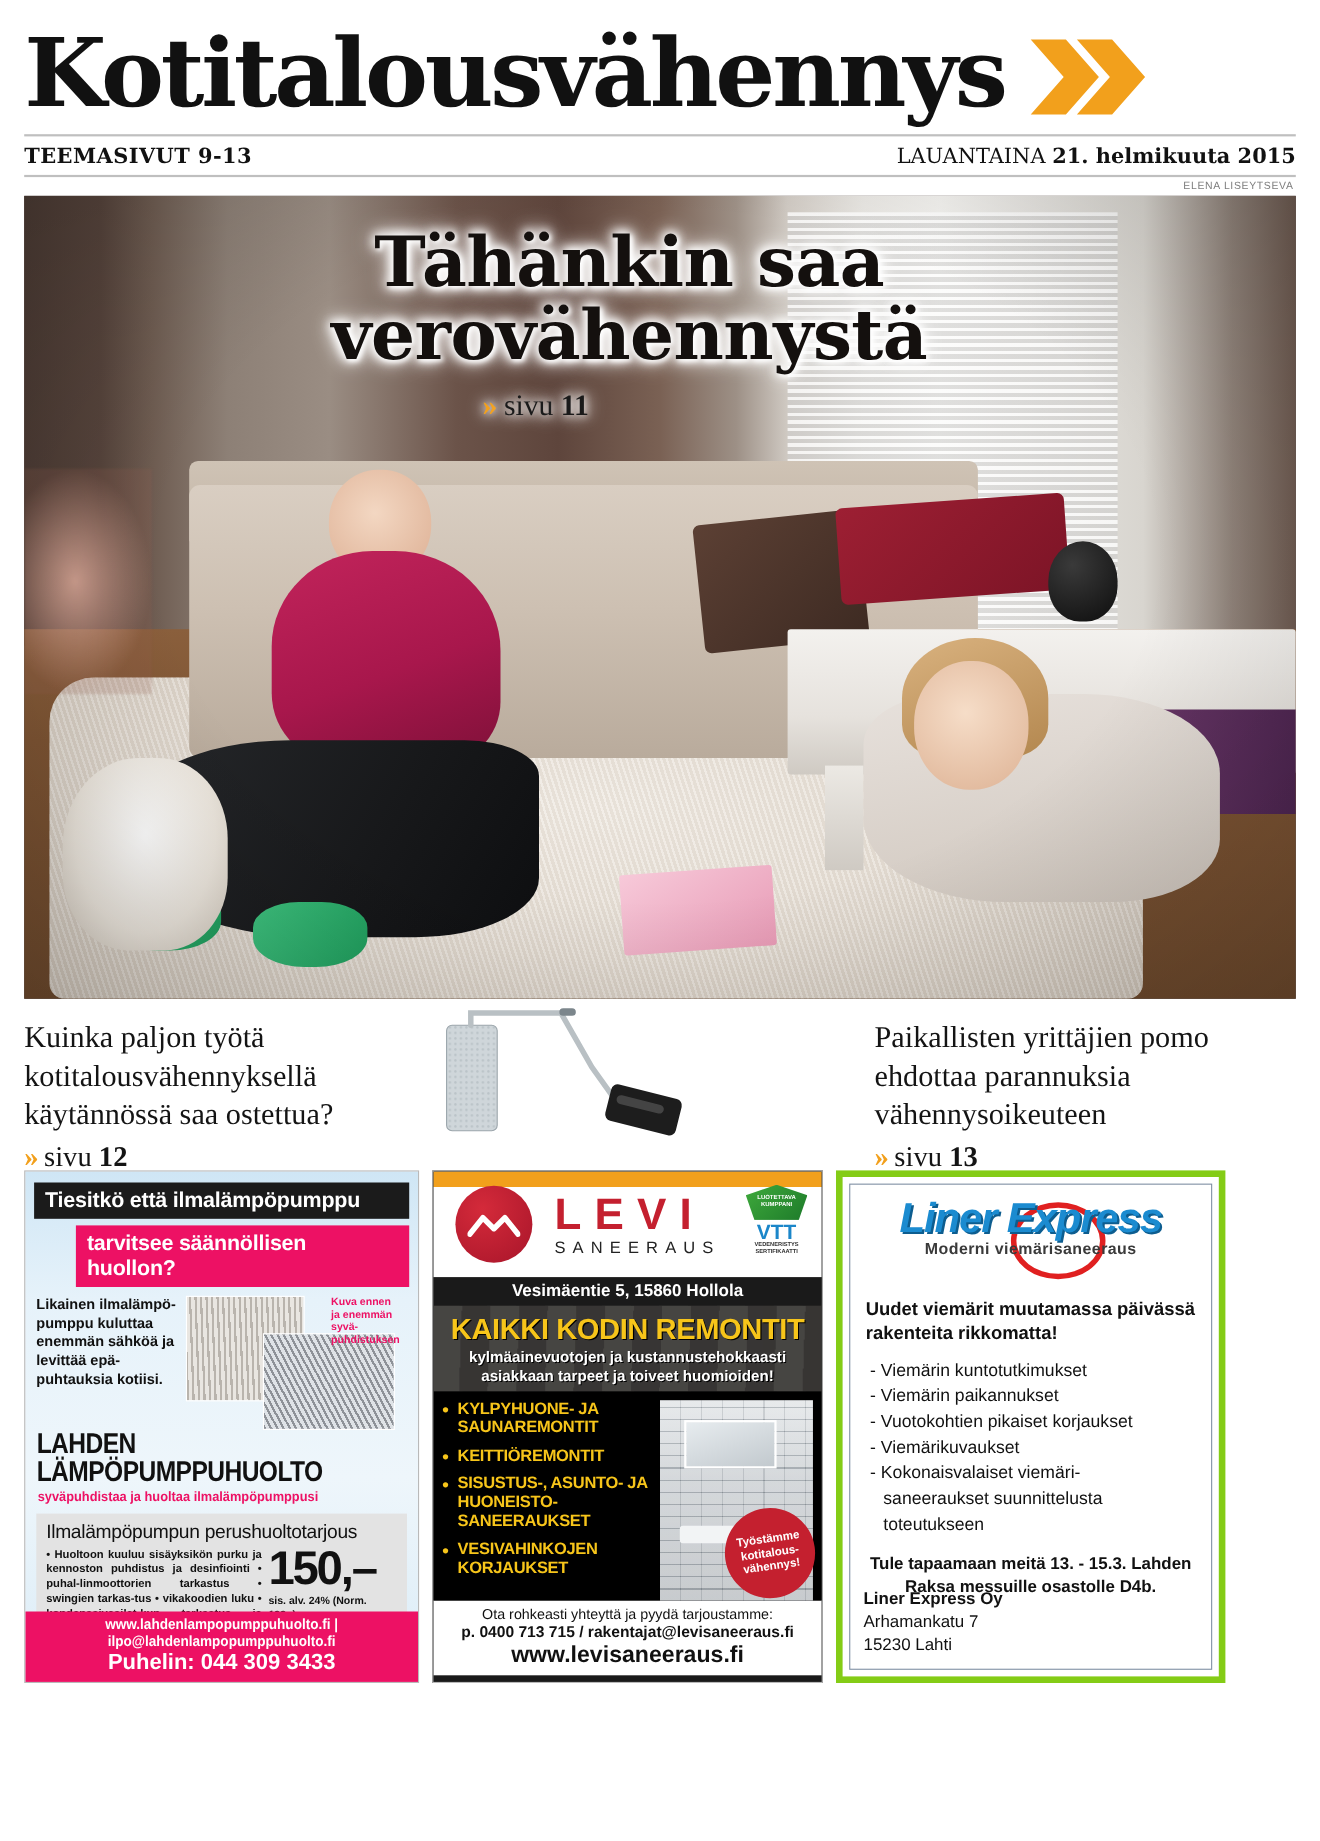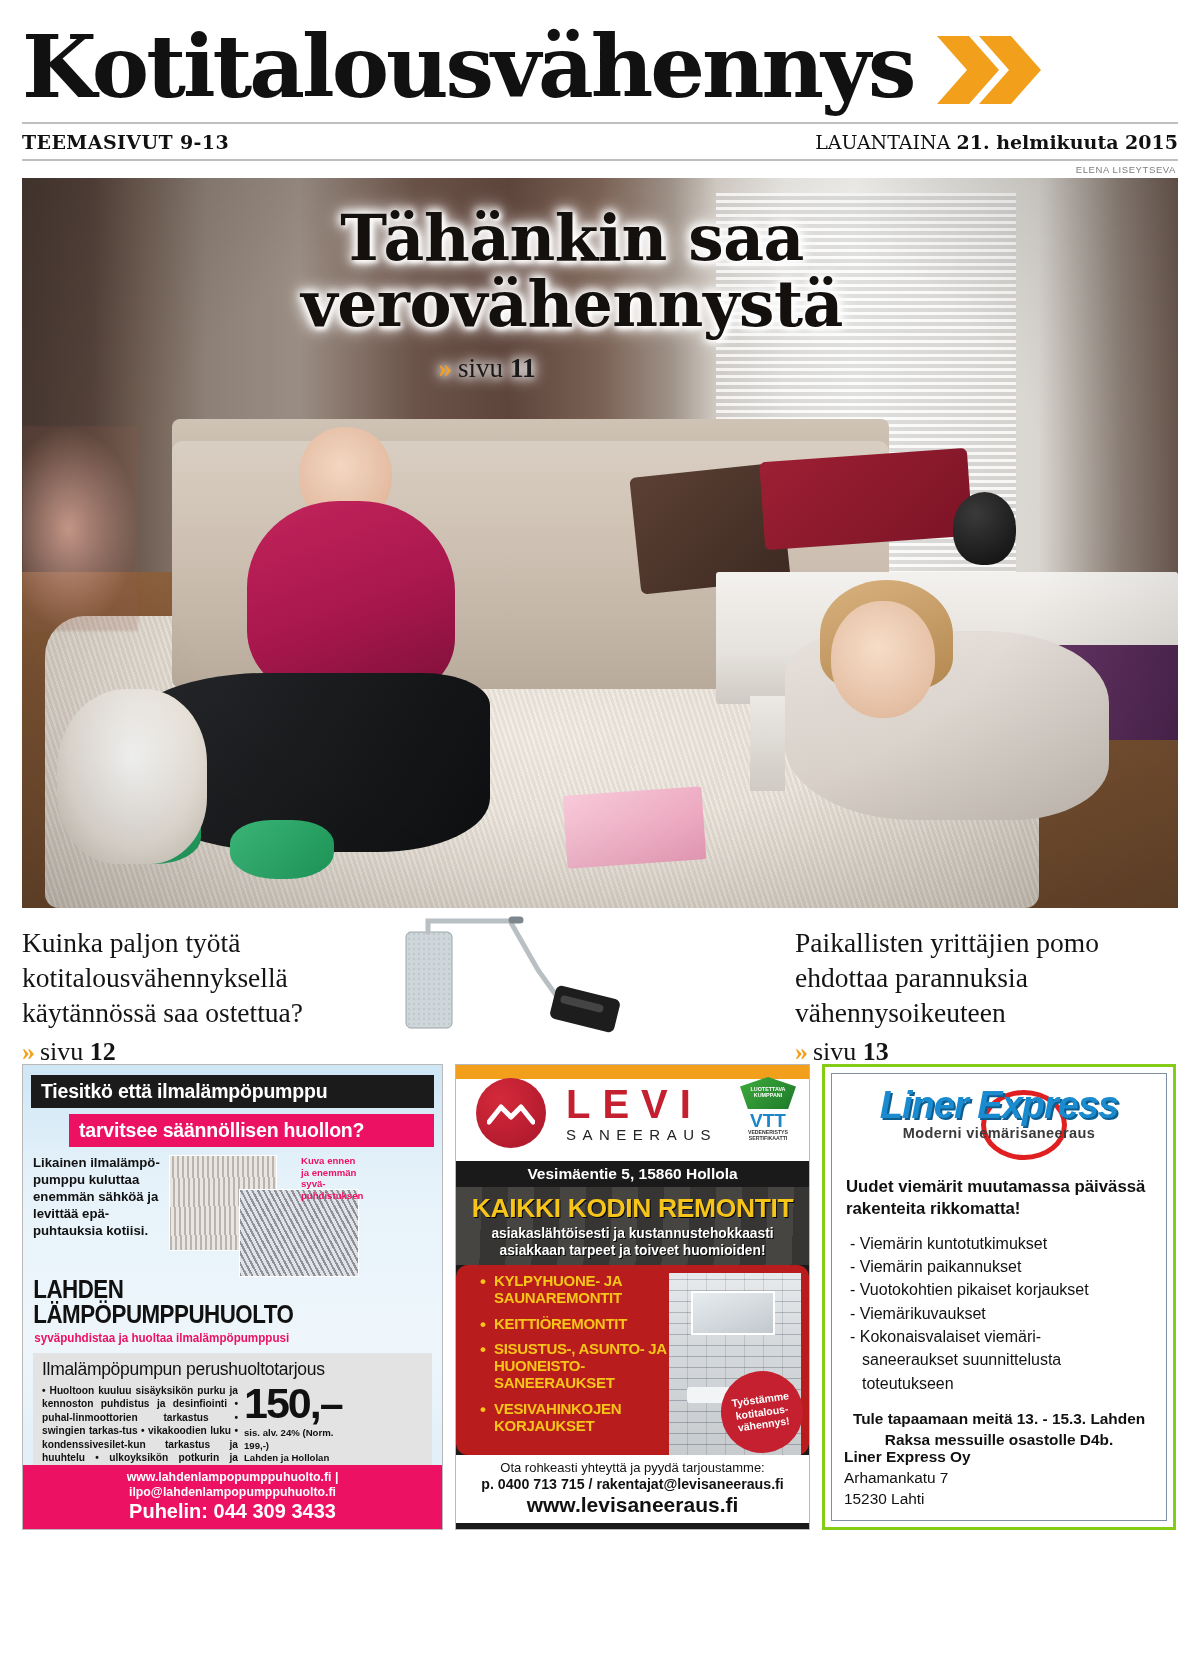--- a/index.html
+++ b/index.html
@@ -226,23 +226,23 @@
     margin-top: 6px; font-size: 26px; color:#141414;
   }
   .teaser .sivu .ch { color:#F2A01C; font-weight:700; margin-right:5px; }
   .teaser .sivu b { font-weight: 700; }
 
   .roller { position:absolute; left: 370px; top: -6px; width: 250px; height: 135px; }
 
   
   .ad-row { display:flex; gap: 12px; margin-top: 6px; }
   .ad { border: 1px solid #b9b9b9; position: relative; overflow:hidden; }
-  .ad1 { width: 421px; height: 466px; background: linear-gradient(180deg,#cfe6f5 0%, #e6f2fa 25%, #eef6fb 60%, #dbecf7 100%); }
+  .ad1 { width: 359px; height: 466px; background: linear-gradient(180deg,#cfe6f5 0%, #e6f2fa 25%, #eef6fb 60%, #dbecf7 100%); }
   .ad2 { width: 355px; height: 466px; background:#1a1a1a; }
-  .ad3 { width: 354px; height: 466px; background:#ffffff; border:3px solid #84cc16; }
+  .ad3 { width: 354px; height: 466px; background:#ffffff; border:6px solid #84cc16; }
 
   
   .a1-black {
     margin: 10px 8px 0 8px; background:#1b1b1b; color:#fff;
     font-family:"Liberation Sans", sans-serif; font-weight:700; font-size:19.5px;
     padding: 5px 10px; letter-spacing:-0.2px;
   }
   .a1-pink {
     margin: 6px 8px 0 46px; background:#ED1164; color:#fff;
     font-family:"Liberation Sans", sans-serif; font-weight:700; font-size:19.5px;
@@ -367,21 +367,21 @@
     font-family:"Liberation Sans", sans-serif; font-weight:700; font-size:26.5px;
     color:#F7C51A; letter-spacing:-0.4px; text-align:center;
     text-shadow: 1px 1px 0 #000;
   }
   .a2-h2 {
     position:relative; text-align:center;
     font-family:"Liberation Sans", sans-serif; font-weight:700; font-size:13.8px;
     color:#ffffff; line-height:1.2; margin-top:2px;
     text-shadow: 1px 1px 0 #000;
   }
-  .a2-body { position:relative; display:flex; background:#b91c1c; padding: 8px 8px 0 24px; min-height: 190px; border-radius: 12px; }
+  .a2-body { position:relative; display:flex; background:#000000; padding: 8px 8px 0 8px; min-height: 190px; }
   .a2-list { width: 200px; }
   .a2-list li {
     list-style:none; position:relative; padding-left: 14px; margin-bottom: 9px;
     font-family:"Liberation Sans", sans-serif; font-weight:700; font-size:15px;
     color:#F7C51A; line-height:1.12; letter-spacing:-0.3px;
   }
   .a2-list li:before {
     content:"•"; position:absolute; left:0; top:-1px; color:#F7C51A; font-size:17px;
   }
   .a2-bath {
@@ -635,21 +635,21 @@
           </div>
         </div>
       </div>
 
       <div class="a2-addr">Vesimäentie 5, 15860 Hollola</div>
 
       <div class="a2-hero">
         <div class="a2-hero-bg"></div>
         <div class="a2-h1">KAIKKI KODIN REMONTIT</div>
         <div class="a2-h2">
-          <div>asiakaslähtöisesti ja kustannustehokkaasti</div>
+          <div>kylmäainevuotojen ja kustannustehokkaasti</div>
           <div>asiakkaan tarpeet ja toiveet huomioiden!</div>
         </div>
       </div>
 
       <div class="a2-body">
         <ul class="a2-list">
           <li>KYLPYHUONE- JA SAUNAREMONTIT</li>
           <li>KEITTIÖREMONTIT</li>
           <li>SISUSTUS-, ASUNTO- JA HUONEISTO-SANEERAUKSET</li>
           <li>VESIVAHINKOJEN KORJAUKSET</li>

